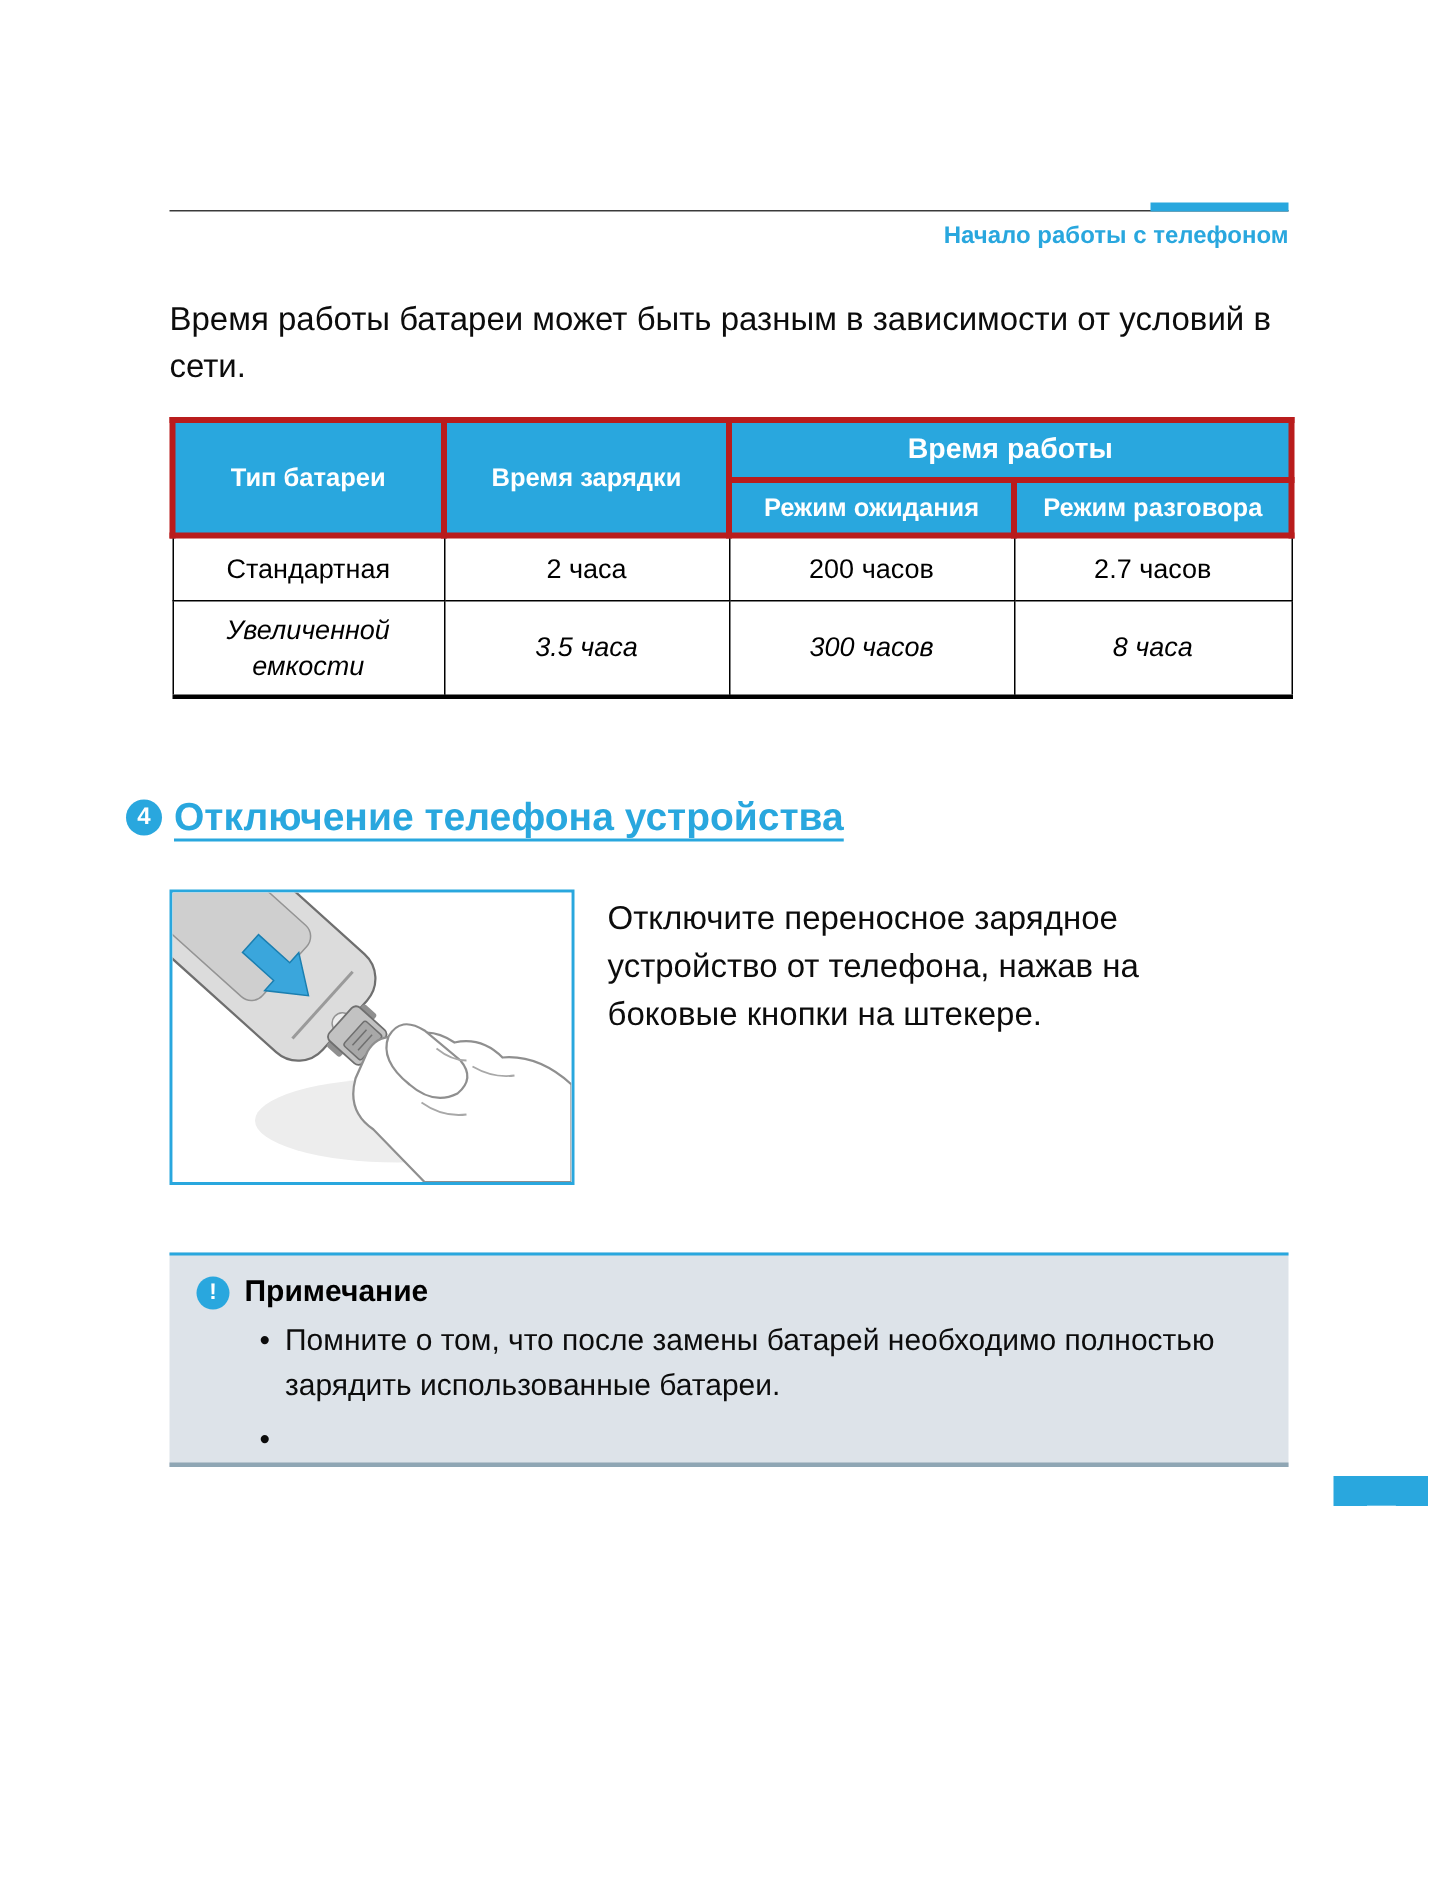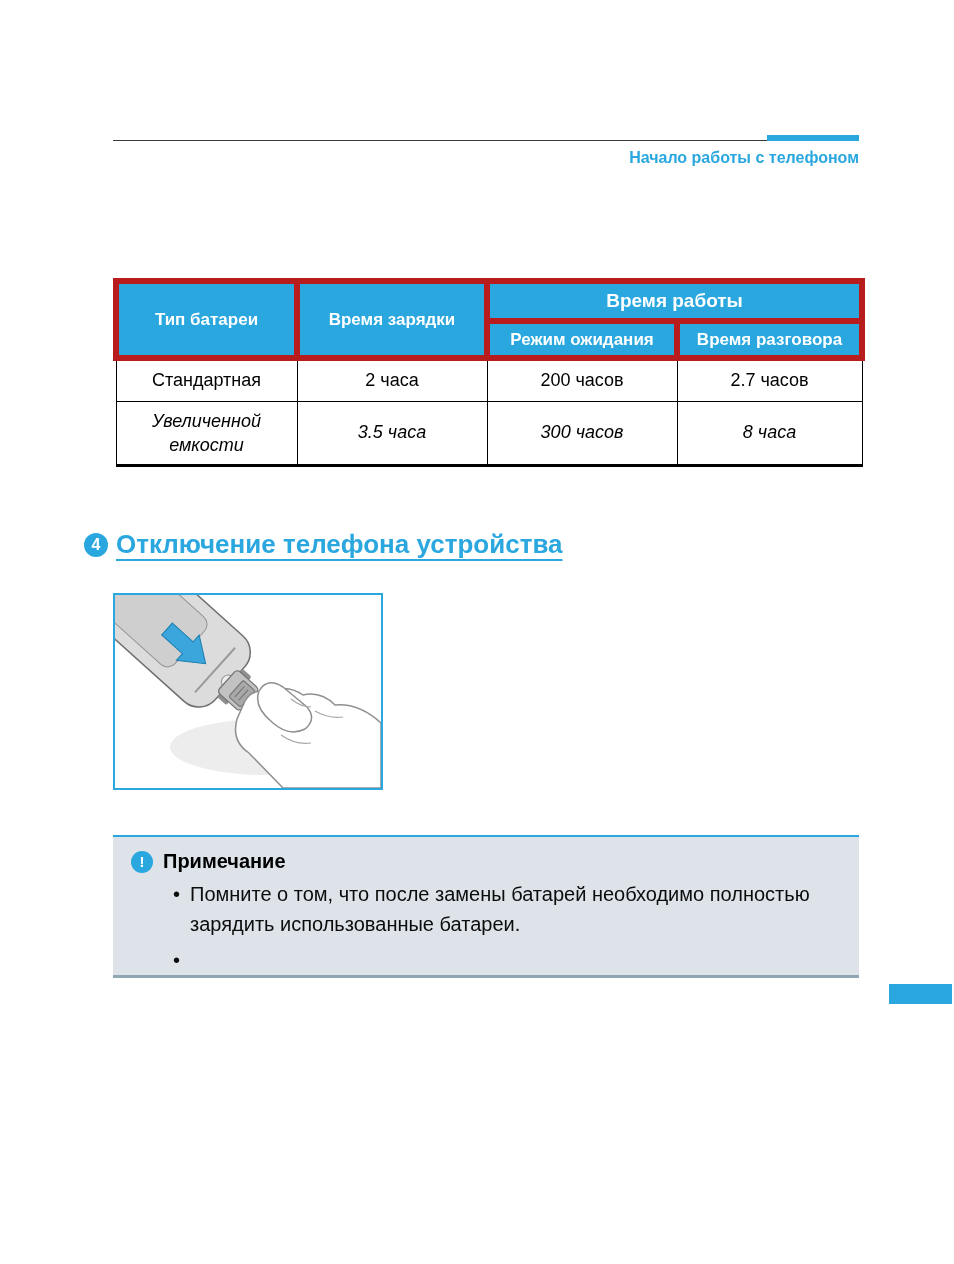--- a/index.html
+++ b/index.html
@@ -15,21 +15,21 @@
     color:#29A7DE; font-weight:bold; font-size:16px; }
 
   
   .intro { position:absolute; left:113px; top:197px; width:740px; font-size:22px; line-height:31px; color:#0c0c0c; }
 
   
   .tbl { position:absolute; left:113px; top:278px; width:746px; border-collapse:collapse; table-layout:fixed;
     border-top:2px solid #000; border-bottom:3px solid #000; }
   .tbl thead { border-bottom:2px solid #000; }
   .tbl th { background:#29A7DE; color:#fff; font-weight:bold; font-size:17px;
-    border:6px solid #b91c1c; padding:0; text-align:center; vertical-align:middle; }
+    border:4px solid #b91c1c; padding:0; text-align:center; vertical-align:middle; }
   .tbl th.span-h { font-size:19px; }
   .tbl td { border:1px solid #000; font-size:18px; text-align:center; vertical-align:middle; padding:0; color:#000; }
   tr.h-a { height:40px; } tr.h-b { height:37px; } tr.h-c { height:43px; } tr.h-d { height:64px;font-style:italic; }
   .narrow { display:inline-block; max-width:130px; line-height:24px; }
 
   
   .sec { position:absolute; left:84px; top:529px; display:flex; align-items:center; gap:8px; }
   .badge { width:24px; height:24px; border-radius:50%; background:#29A7DE; color:#fff;
     font-size:16px; font-weight:bold; display:flex; align-items:center; justify-content:center; flex:0 0 auto; }
   .sec-title { color:#29A7DE; font-size:26px; font-weight:bold;
@@ -63,37 +63,38 @@
 </style>
 </head>
 <body>
 
 <div class="page">
 
   <div class="top-rule"></div>
   <div class="top-rule-accent"></div>
   <div class="breadcrumb">Начало работы с телефоном</div>
 
+  <div class="intro">Время работы батареи может быть разным в зависимости от условий в сети.</div>
 
   <table class="tbl">
     <colgroup>
       <col style="width:181px">
         <col style="width:190px">
         <col style="width:190px">
         <col style="width:185px">
     </colgroup>
     <thead>
       <tr class="h-a">
         <th rowspan="2">Тип батареи</th>
         <th rowspan="2">Время зарядки</th>
         <th colspan="2" class="span-h">Время работы</th>
       </tr>
       <tr class="h-b">
         <th>Режим ожидания</th>
-        <th>Время разговора</th>
+        <th>Режим разговора</th>
       </tr>
     </thead>
     <tbody>
       <tr class="h-c">
         <td>Стандартная</td>
         <td>2 часа</td>
         <td>200 часов</td>
         <td>2.7 часов</td>
       </tr>
       <tr class="h-d">
@@ -137,20 +138,21 @@
       </g>
 
       <path d="M266 193 L266 128 Q 244 108 220 110 Q 206 96 188 100 Q 170 88 156 98 Q 138 92 130 106 L 122 124 Q 116 146 134 158 L 168 193 Z" fill="#ffffff" stroke="#8f8f8f" stroke-width="1.5"></path>
       <path d="M158 128 Q 138 112 144 96 Q 152 82 168 92 L 192 112 Q 202 124 190 134 Q 174 142 158 128 Z" fill="#ffffff" stroke="#8f8f8f" stroke-width="1.5"></path>
       <path d="M176 104 Q 186 112 196 112" fill="none" stroke="#a8a8a8" stroke-width="1.2"></path>
       <path d="M166 140 Q 180 150 196 148" fill="none" stroke="#a8a8a8" stroke-width="1.2"></path>
       <path d="M200 116 Q 214 124 228 122" fill="none" stroke="#a8a8a8" stroke-width="1.2"></path>
     </svg>
   </div>
 
+  <div class="fig-text">Отключите переносное зарядное устройство от телефона, нажав на боковые кнопки на штекере.</div>
 
   <div class="note">
     <div class="note-head">
       <div class="note-icon">!</div>
       <div class="note-title">Примечание</div>
     </div>
     <div class="note-list">
       <div class="note-item">
         <span class="bullet">•</span>
         <span>Помните о том, что после замены батарей необходимо полностью зарядить использованные батареи.</span>

